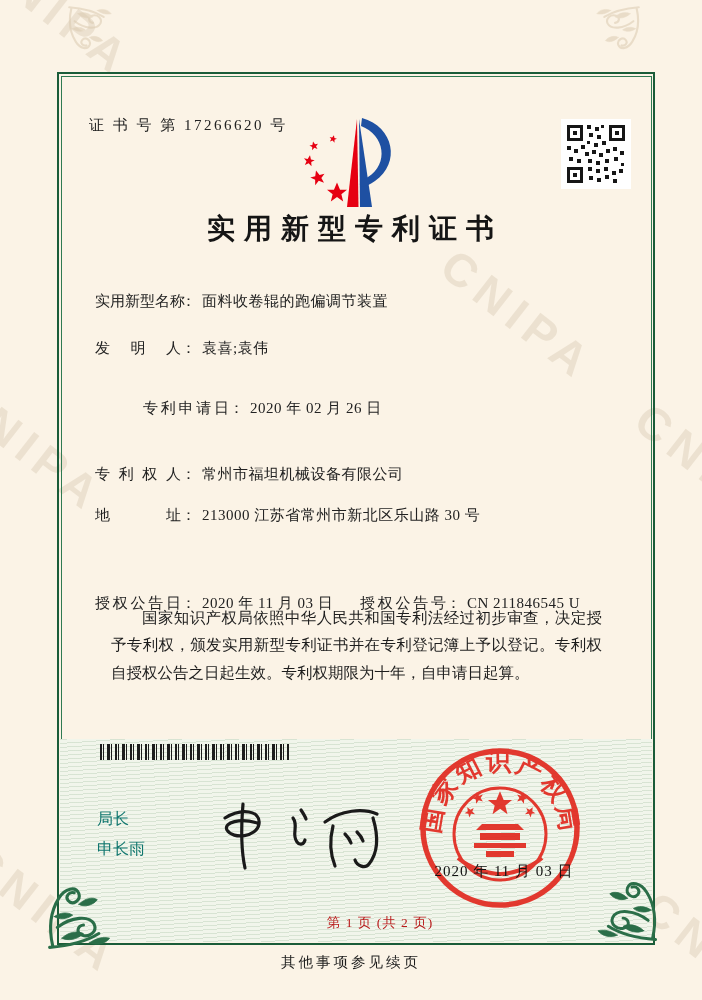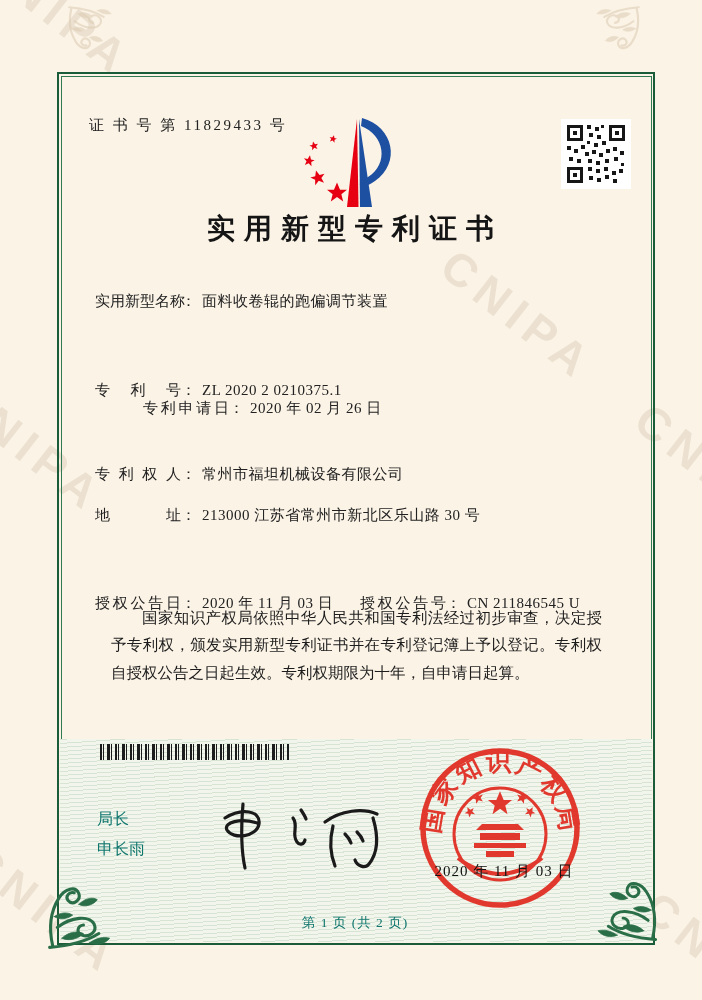--- a/index.html
+++ b/index.html
@@ -61,22 +61,22 @@
       #1c1c1c 3px 4px, transparent 4px 7px,
       #1c1c1c 7px 10px, transparent 10px 11px,
       #1c1c1c 11px 12px, transparent 12px 15px);
   }
   .signer { position:absolute; left:97px; top:804px; font-size:16px; line-height:1.9;
             font-family:"Liberation Sans","DejaVu Sans",sans-serif; color:#0f766e; }
   .signature { position:absolute; left:205px; top:790px; }
   .seal { position:absolute; left:418px; top:746px; }
   .seal-date { position:absolute; left:420px; top:862px; width:168px; text-align:center;
                font-size:15px; color:#111; z-index:5; letter-spacing:1px; }
-  .page-num { position:absolute; left:58px; width:594px; top:914px; text-align:center;
-              font-size:13.5px; letter-spacing:1px; color:#0f766e; }
+  .page-num { position:absolute; left:58px; width:644px; top:914px; text-align:center;
+              font-size:13.5px; letter-spacing:1px; color:#b91c1c; }
   .footer-note { position:absolute; left:0; width:702px; top:953px; text-align:center;
                  font-size:14.5px; letter-spacing:3px; color:#1d1d1d; }
 </style>
 </head>
 <body>
 
 <div class="page">
 
   <div class="wm" style="left:-34px; top:-16px;">CNIPA</div>
   <div class="wm" style="left:428px; top:288px;">CNIPA</div>
@@ -113,21 +113,21 @@
         <path d="M12,84 C20,78 30,78 36,82 C28,88 18,88 12,84 Z" fill="currentColor" stroke-width="1"></path>
         <path d="M44,68 C52,60 62,58 68,62 C62,70 50,72 44,68 Z" fill="currentColor" stroke-width="1"></path>
         <path d="M58,118 C66,112 76,110 84,112 C78,120 66,122 58,118 Z" fill="currentColor" stroke-width="1"></path>
       </g>
       <path id="starPath" d="M0,-11 L3.2,-3.4 L10.5,-3.4 L4.6,1.3 L6.5,8.9 L0,4.2 L-6.5,8.9 L-4.6,1.3 L-10.5,-3.4 L-3.2,-3.4 Z"></path>
     </defs>
   </svg>
 
   <div class="content">
 
-    <div class="cert-no">证 书 号 第 11829433 号</div>
+    <div class="cert-no">证 书 号 第 17266620 号</div>
 
     <div class="qr-box">
       <svg width="70" height="70" viewBox="0 0 70 70">
         <rect x="0" y="0" width="70" height="70" fill="#fff"></rect>
         <g fill="#161616">
           <rect x="6" y="6" width="16" height="16"></rect>
             <rect x="48" y="6" width="16" height="16"></rect>
             <rect x="6" y="48" width="16" height="16"></rect>
           <rect x="9" y="9" width="10" height="10" fill="#fff"></rect>
             <rect x="51" y="9" width="10" height="10" fill="#fff"></rect>
@@ -185,22 +185,22 @@
         <polygon points="68,4 69,92 81,92" fill="#1e50a2"></polygon>
       </g>
       <path d="M71,3 C103,12 110,48 84,66 C77,71 71,73 69,70 C68,67 72,65 77,62 C98,49 94,20 70,11 Z" fill="#1e50a2"></path>
     </svg>
 
     <div class="title">实用新型专利证书</div>
 
     <div class="field" style="top:292px;">
       <span class="lbl">实用新型名称</span><span class="colon">：</span><span class="val">面料收卷辊的跑偏调节装置</span>
     </div>
-    <div class="field" style="top:381px;">
-      <span class="lbl">专利号</span><span class="colon">：</span><span class="val">ZL 2020 2 0210375.1</span>
+    <div class="field" style="top:339px;">
+      <span class="lbl">发明人</span><span class="colon">：</span><span class="val">袁喜;袁伟</span>
     </div>
     <div class="field" style="top:399px;margin-left:48px;">
       <span class="lbl">专利申请日</span><span class="colon">：</span><span class="val">2020 年 02 月 26 日</span>
     </div>
     <div class="field" style="top:465px;">
       <span class="lbl">专利权人</span><span class="colon">：</span><span class="val">常州市福坦机械设备有限公司</span>
     </div>
     <div class="field" style="top:506px;">
       <span class="lbl">地址</span><span class="colon">：</span><span class="val">213000  江苏省常州市新北区乐山路 30 号</span>
     </div>
@@ -257,15 +257,16 @@
           <rect x="68" y="105" width="28" height="6"></rect>
           <path d="M40,112 C54,124 74,128 82,128 C90,128 110,124 124,112" fill="none" stroke="#e1251b" stroke-width="4"></path>
         </g>
       </g>
     </svg>
 
     <div class="seal-date">2020 年 11 月 03 日</div>
 
     <div class="page-num">第 1 页 (共 2 页)</div>
 
+    <div class="footer-note">其他事项参见续页</div>
 
   </div>
 </div>
 
 </body></html>

